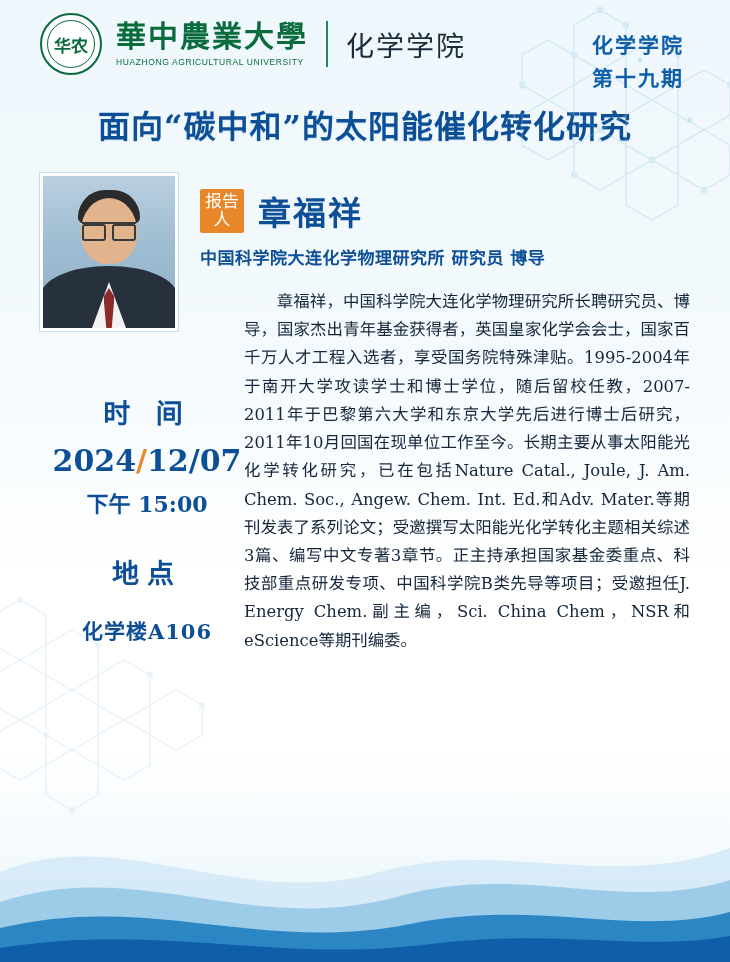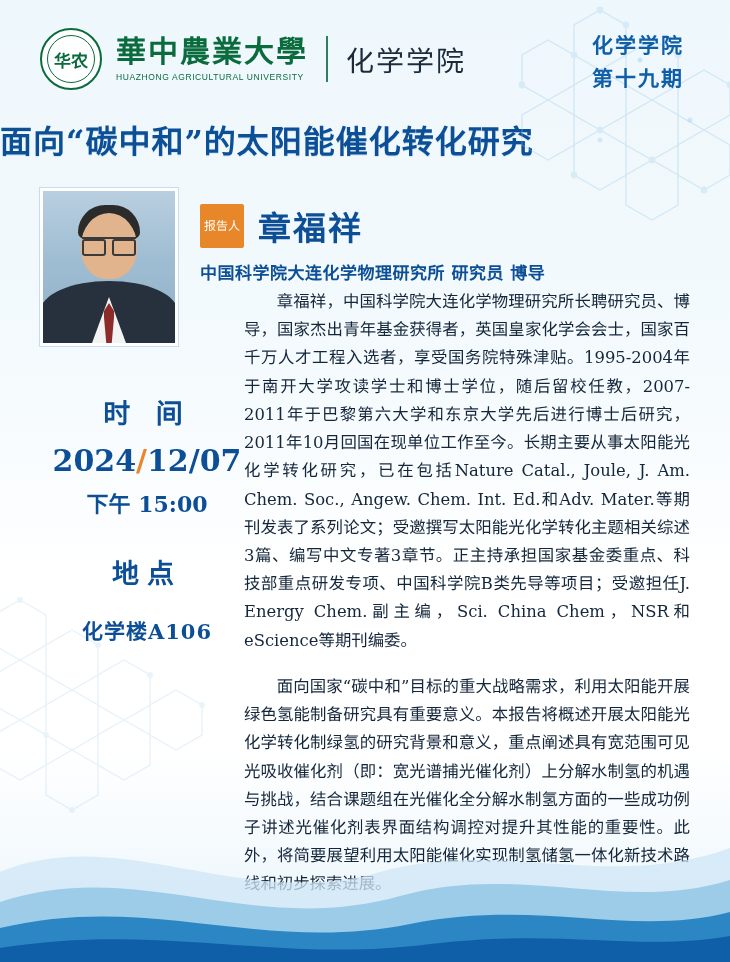--- a/index.html
+++ b/index.html
@@ -26,21 +26,21 @@
   .hexfield2{
     position:absolute;left:-40px;top:560px;width:330px;height:360px;
     opacity:.22;pointer-events:none;
   }
   
   .wave{position:absolute;left:0;bottom:0;width:730px;height:210px;pointer-events:none;}
 
   
   .top{
     position:relative;display:flex;align-items:flex-start;
-    padding:28px 26px 0 40px;
+    padding:13px 26px 0 40px;
   }
   .logo-wrap{display:flex;align-items:center;gap:14px;}
   .seal{
     width:58px;height:58px;border-radius:50%;
     border:2.5px solid #0a6b3d;position:relative;flex:none;
     background:#fff;
   }
   .seal:after{
     content:"";position:absolute;inset:5px;border-radius:50%;
     border:1.5px solid #0a6b3d;
@@ -65,21 +65,21 @@
     font-size:28px;color:#1b2b3a;letter-spacing:2px;align-self:center;
   }
   .series{
     position:absolute;right:46px;top:30px;text-align:center;color:#0f5fa8;
     font-family:"DejaVu Serif","Liberation Serif",serif;
   }
   .series div{font-size:21px;letter-spacing:2px;line-height:1.55;font-weight:bold;}
 
   
   .title{
-    margin:26px 0 0;text-align:left;
+    margin:26px 0 0;text-align:center;
     font-family:"DejaVu Serif","Liberation Serif",serif;
     font-size:32px;font-weight:bold;color:#0d4f96;letter-spacing:1px;
     text-shadow:0 1px 0 #cfe6f5;
   }
 
   
   .speaker-row{
     display:flex;align-items:flex-start;margin-top:26px;padding-left:40px;
   }
   .photo{
@@ -118,21 +118,21 @@
   .ph-tie{
     position:absolute;left:50%;bottom:0;transform:translateX(-50%);
     width:11px;height:40px;background:#8d2b2b;clip-path:polygon(50% 0,100% 22%,75% 100%,25% 100%,0 22%);
   }
 
   .speaker-info{margin-left:22px;padding-top:14px;}
   .sp-line{display:flex;align-items:center;gap:14px;}
   .badge{
     width:44px;height:44px;background:#e8862a;color:#fff;flex:none;
     display:flex;align-items:center;justify-content:center;
-    font-size:12px;line-height:1.05;text-align:center;letter-spacing:0;
+    font-size:17px;line-height:1.05;text-align:center;letter-spacing:0;
     font-family:"DejaVu Serif","Liberation Serif",serif;border-radius:2px;
     padding:2px;box-sizing:border-box;
   }
   .sp-name{
     font-family:"DejaVu Serif","Liberation Serif",serif;
     font-size:33px;font-weight:bold;color:#0d4f96;letter-spacing:2px;
   }
   .sp-affil{
     margin-top:9px;font-family:"DejaVu Serif","Liberation Serif",serif;
     font-size:17px;font-weight:bold;color:#0d4f96;letter-spacing:.5px;
@@ -256,21 +256,20 @@
     <div class="date">
       <span>2024</span><span class="slash">/</span><span>12/07</span>
     </div>
     <div class="time">下午 15:00</div>
     <div class="lbl2">地点</div>
     <div class="place">化学楼A106</div>
   </div>
 
   <div class="body-col">
     <p>章福祥，中国科学院大连化学物理研究所长聘研究员、博导，国家杰出青年基金获得者，英国皇家化学会会士，国家百千万人才工程入选者，享受国务院特殊津贴。1995-2004年于南开大学攻读学士和博士学位，随后留校任教，2007-2011年于巴黎第六大学和东京大学先后进行博士后研究，2011年10月回国在现单位工作至今。长期主要从事太阳能光化学转化研究，已在包括Nature Catal., Joule, J. Am. Chem. Soc., Angew. Chem. Int. Ed.和Adv. Mater.等期刊发表了系列论文；受邀撰写太阳能光化学转化主题相关综述3篇、编写中文专著3章节。正主持承担国家基金委重点、科技部重点研发专项、中国科学院B类先导等项目；受邀担任J. Energy Chem.副主编，Sci. China Chem，NSR和eScience等期刊编委。</p>
-    <p>面向国家“碳中和”目标的重大战略需求，利用太阳能开展绿色氢能制备研究具有重要意义。本报告将概述开展太阳能光化学转化制绿氢的研究背景和意义，重点阐述具有宽范围可见光吸收催化剂（即：宽光谱捕光催化剂）上分解水制氢的机遇与挑战，结合课题组在光催化全分解水制氢方面的一些成功例子讲述光催化剂表界面结构调控对提升其性能的重要性。此外，将简要展望利用太阳能催化实现制氢储氢一体化新技术路线和初步探索进展。</p>
   </div>
 
   <svg class="wave" viewBox="0 0 730 210" preserveAspectRatio="none">
     <path d="M0,120 C120,70 240,160 380,120 C500,86 610,140 730,96 L730,210 L0,210 Z" fill="#cfe6f5" opacity=".75"></path>
     <path d="M0,150 C140,104 250,186 400,144 C520,110 620,162 730,128 L730,210 L0,210 Z" fill="#8fc4e4" opacity=".8"></path>
     <path d="M0,176 C150,140 260,202 410,172 C540,146 630,186 730,160 L730,210 L0,210 Z" fill="#2c86c4"></path>
     <path d="M0,196 C160,170 280,212 430,192 C560,176 640,200 730,184 L730,210 L0,210 Z" fill="#0f5fa8"></path>
   </svg>
 
 </div>

